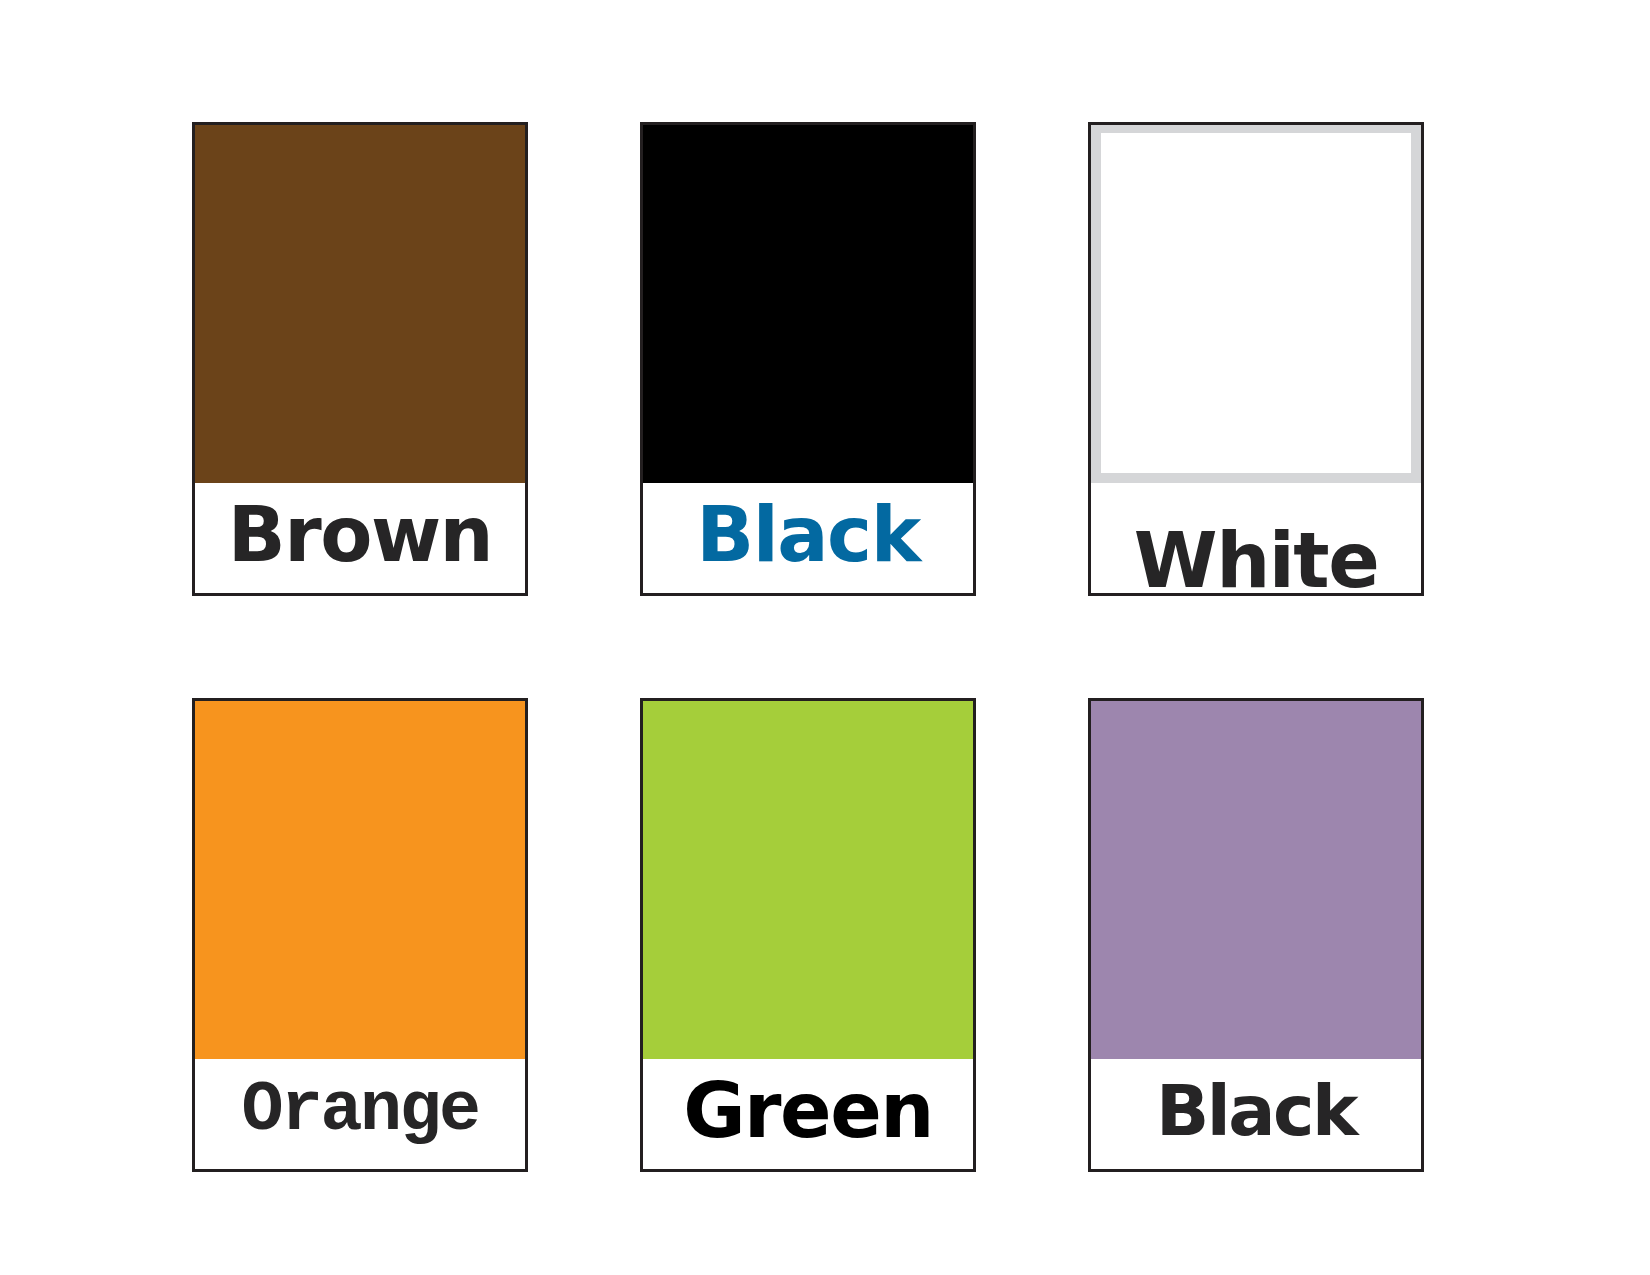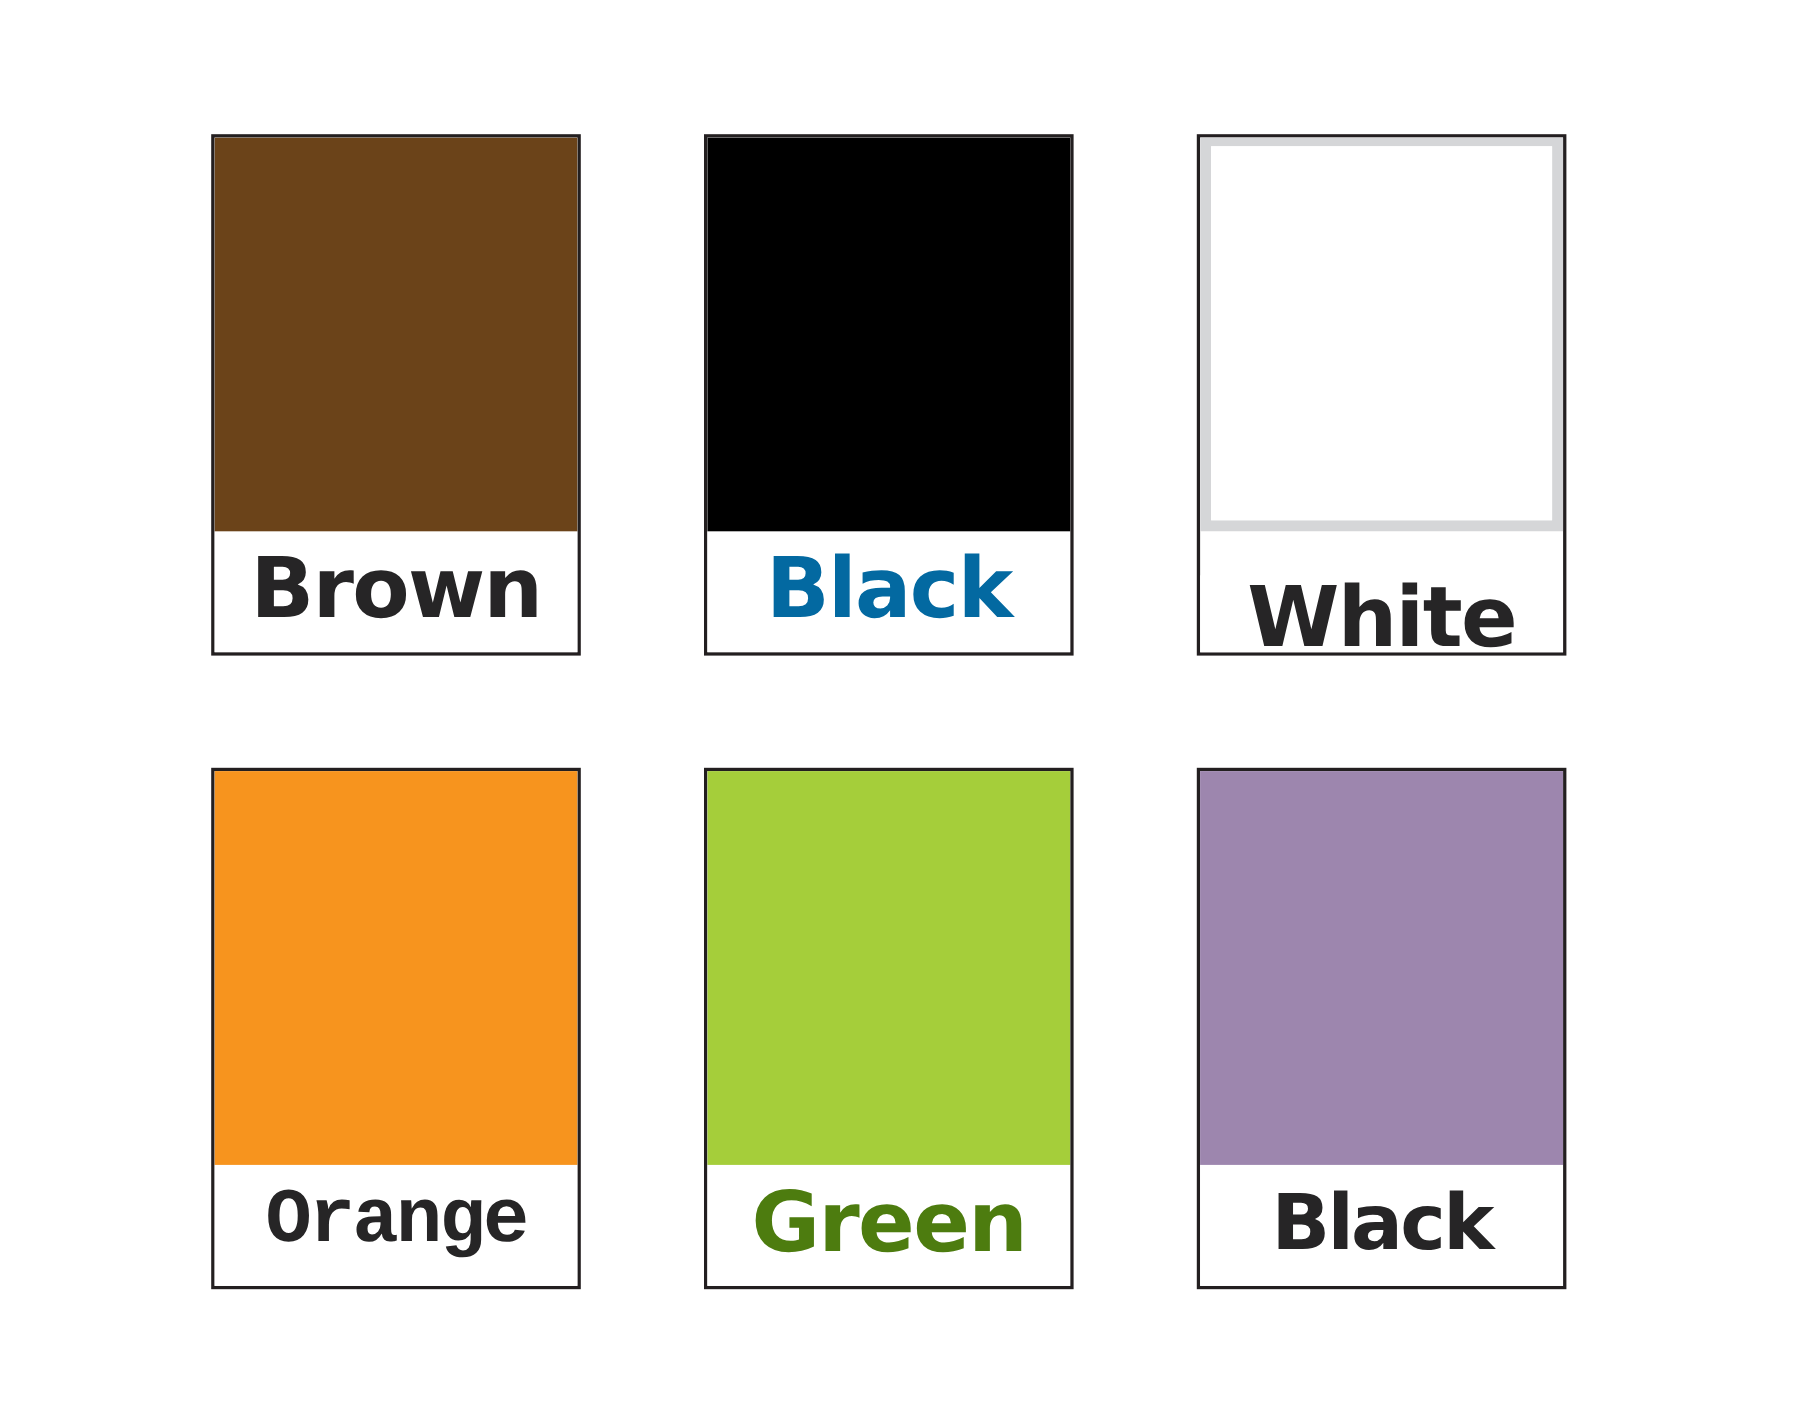--- a/index.html
+++ b/index.html
@@ -126,21 +126,21 @@
     <div class="flash-card" style="border-color: rgb(35, 31, 32);">
       <div class="swatch" style="background: rgb(247, 148, 30);"></div>
       <div class="label-strip">
         <span class="color-label long" style="color: rgb(38, 37, 38); font-family: Liberation Mono, monospace;">Orange</span>
       </div>
     </div>
 
     <div class="flash-card" style="border-color: rgb(35, 31, 32);">
       <div class="swatch" style="background: rgb(165, 206, 58);"></div>
       <div class="label-strip">
-        <span class="color-label" style="color: #4d7c0f;">Green</span>
+        <span class="color-label" style="color: #000000;">Green</span>
       </div>
     </div>
 
     <div class="flash-card" style="border-color: rgb(35, 31, 32);">
       <div class="swatch" style="background: rgb(157, 134, 174);"></div>
       <div class="label-strip">
         <span class="color-label long" style="color: rgb(38, 37, 38);">Black</span>
       </div>
     </div>
 

